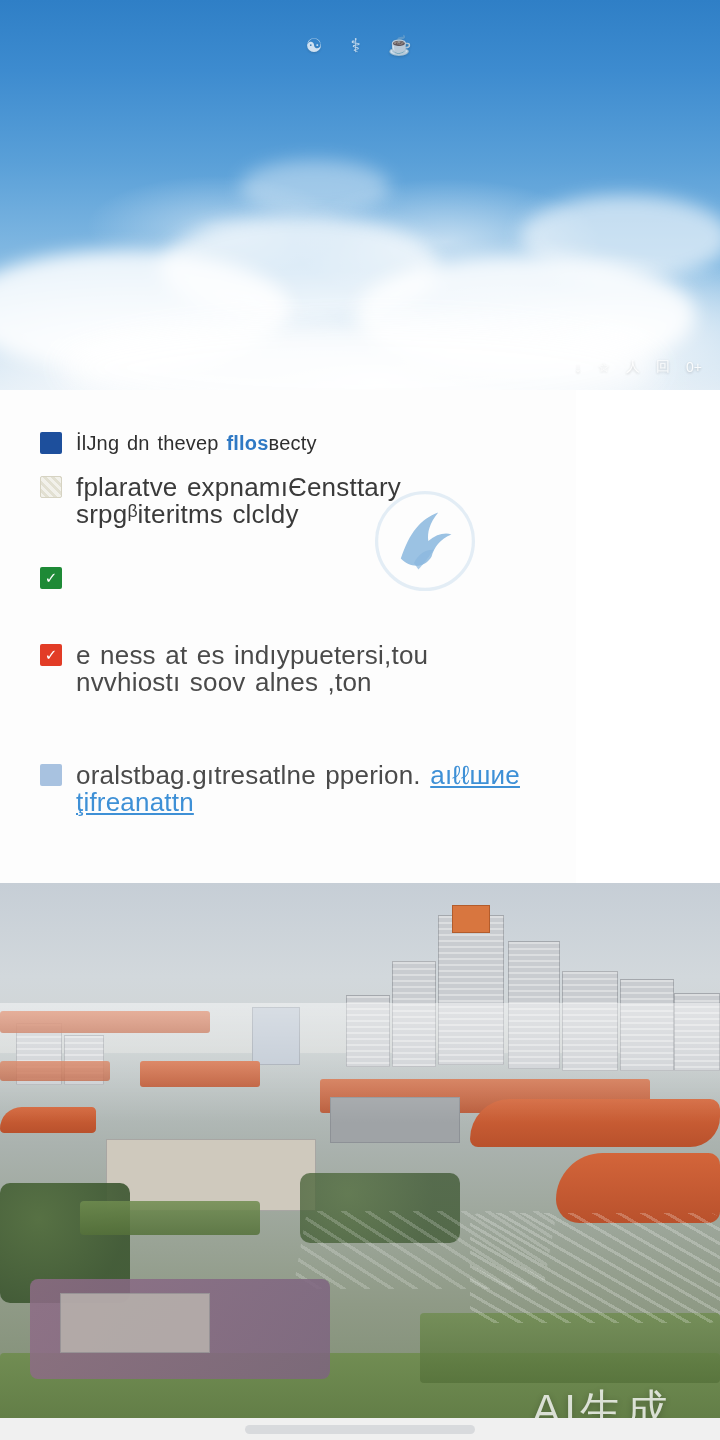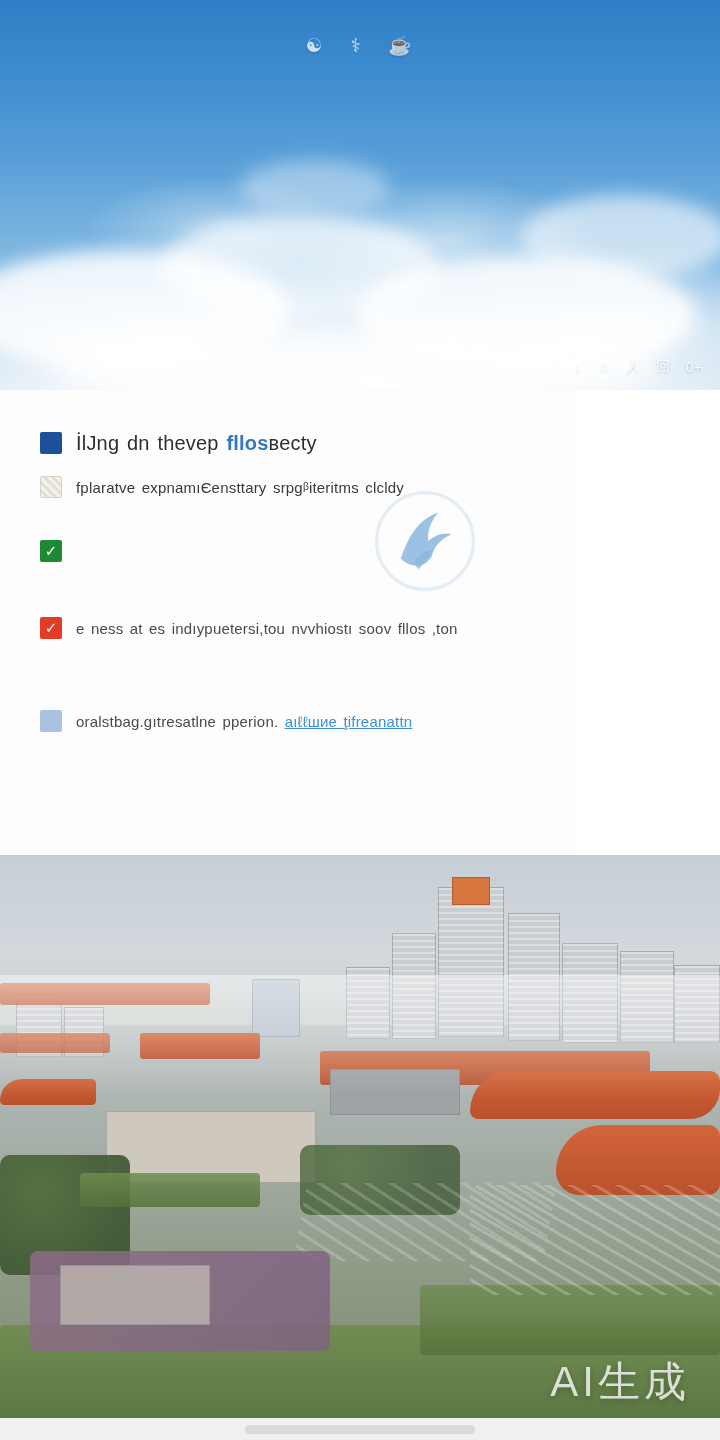--- a/index.html
+++ b/index.html
@@ -122,21 +122,21 @@
   .sq-lblue { background: #a8c2e0; }
   .sq-glyph {
     color: #ffffff;
     font-size: 15px;
     line-height: 22px;
     text-align: center;
     font-family: "DejaVu Sans", sans-serif;
   }
 
   .line {
-    font-size: 15px;
+    font-size: 26px;
     line-height: 27px;
     color: #3a3a3a;
     letter-spacing: .2px;
     word-spacing: 2px;
   }
   .line.heading { font-size: 20px; color: #2f2f2f; }
   .accent-blue { color: #2f79c4; font-weight: bold; }
   .accent-link { color: #3e90d6; text-decoration: underline; }
 
   .para {
@@ -200,21 +200,21 @@
     opacity: .92;
     background-image: repeating-linear-gradient(30deg, rgba(255,255,255,.2) 0 3px, rgba(0,0,0,0) 3px 12px);
   }
   .haze {
     position: absolute; left: 0; top: 120px; width: 720px; height: 120px;
     background: linear-gradient(180deg, rgba(255,255,255,0.45), rgba(255,255,255,0));
     pointer-events: none;
   }
   .watermark {
     position: absolute;
-    right: 30px;
+    right: 48px;
     bottom: 30px;
     font-size: 42px;
     color: rgba(255,255,255,0.78);
     letter-spacing: 4px;
     font-family: "Liberation Sans", sans-serif;
     text-shadow: 0 2px 6px rgba(0,0,0,0.25);
   }
 
   .bottom-bar {
     position: absolute;
@@ -285,21 +285,21 @@
 
     <div class="row">
       <span class="sq sq-green sq-glyph">✓</span>
     </div>
 
     <div class="gap-lg"></div>
 
     <div class="para">
       <div class="row">
         <span class="sq sq-red sq-glyph">✓</span>
-        <div class="line">e ness at es indıypuеtеrsi,tou nvvhiostı soov fllos ,ton</div>
+        <div class="line">e ness at es indıypuеtеrsi,tou nvvhiostı soov alnes ,ton</div>
       </div>
       <div class="row">
         <span class="sq" style="background:transparent"></span>
       </div>
       <div class="row">
         <span class="sq sq-lblue"></span>
         <div class="line">
           <span>oralstbag.gıtresatlne pperion.</span>
           <span class="accent-link">aıℓℓшие ţifreanattn</span>
         </div>

